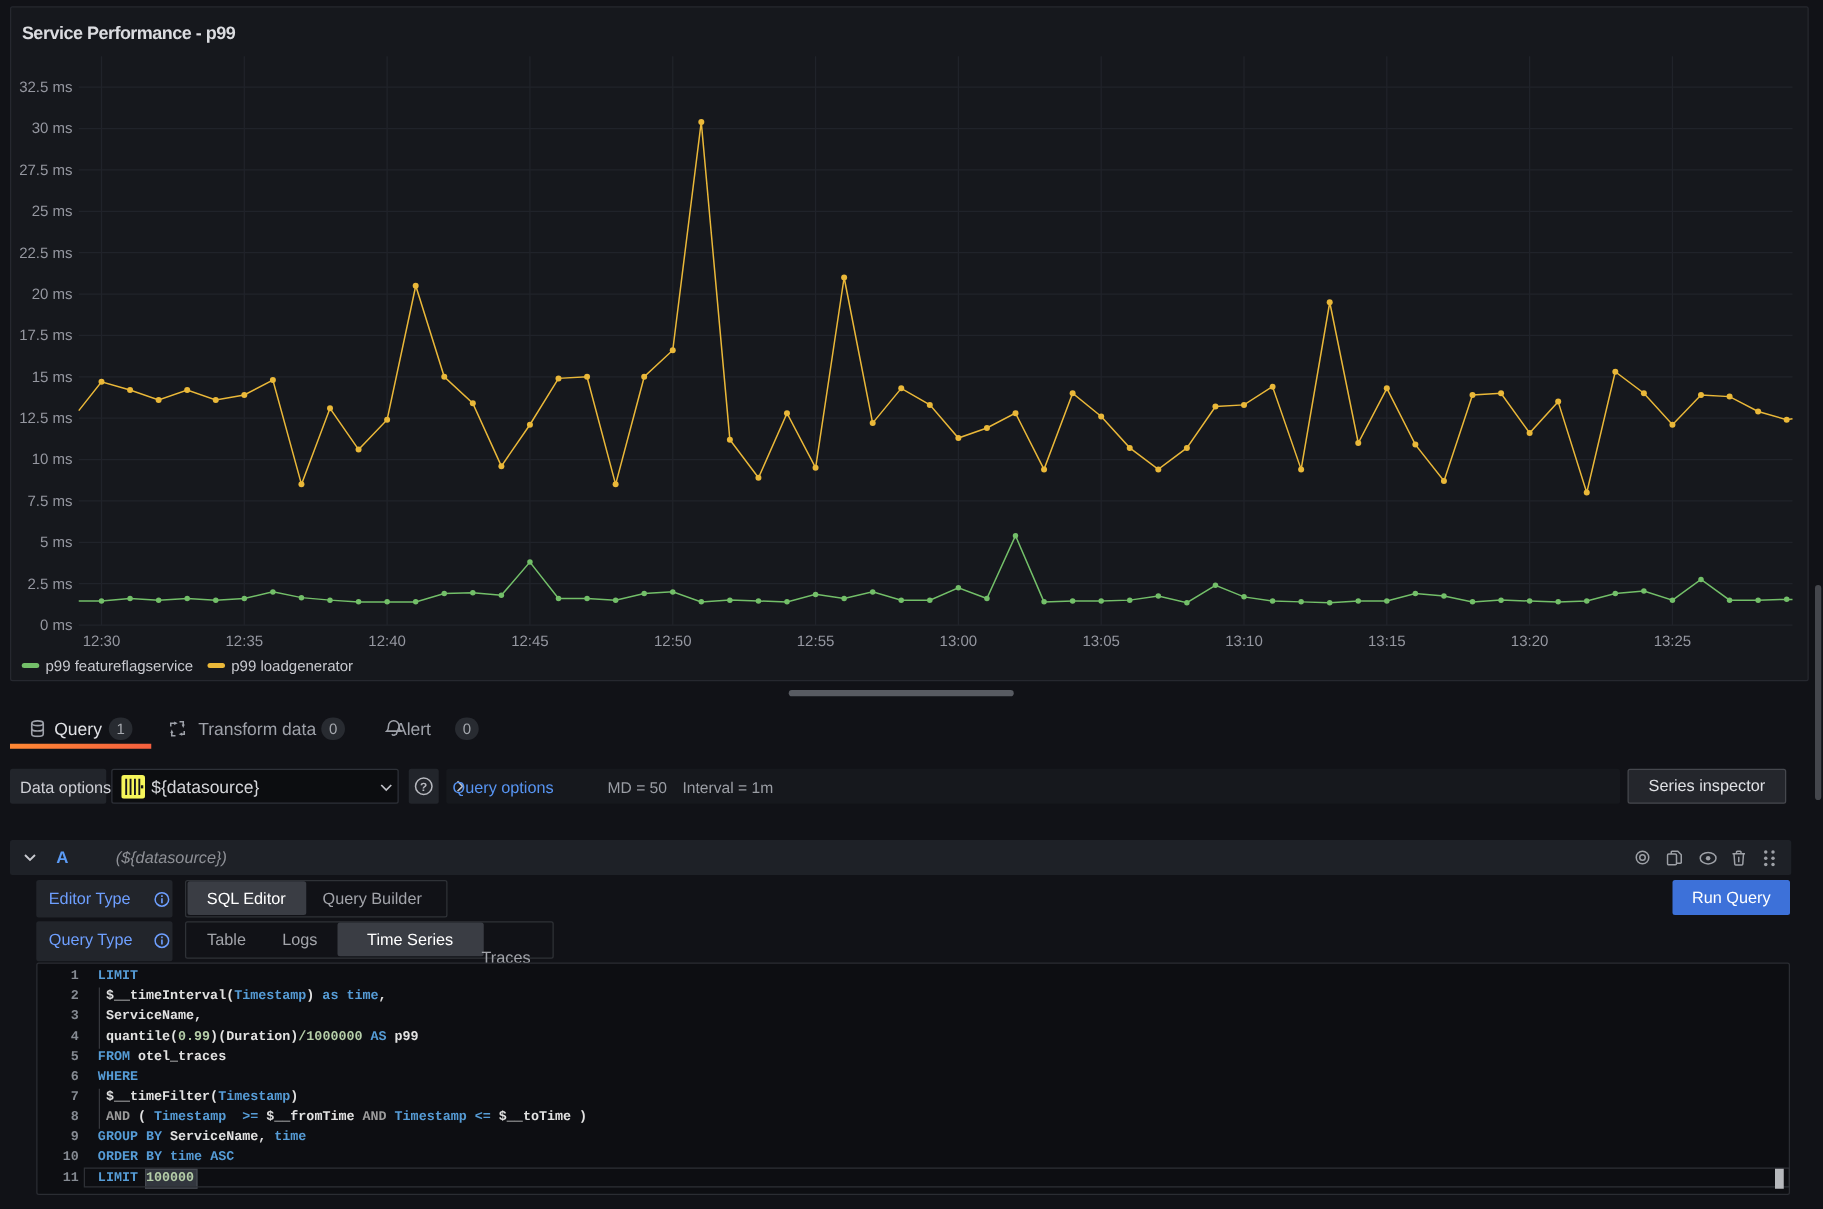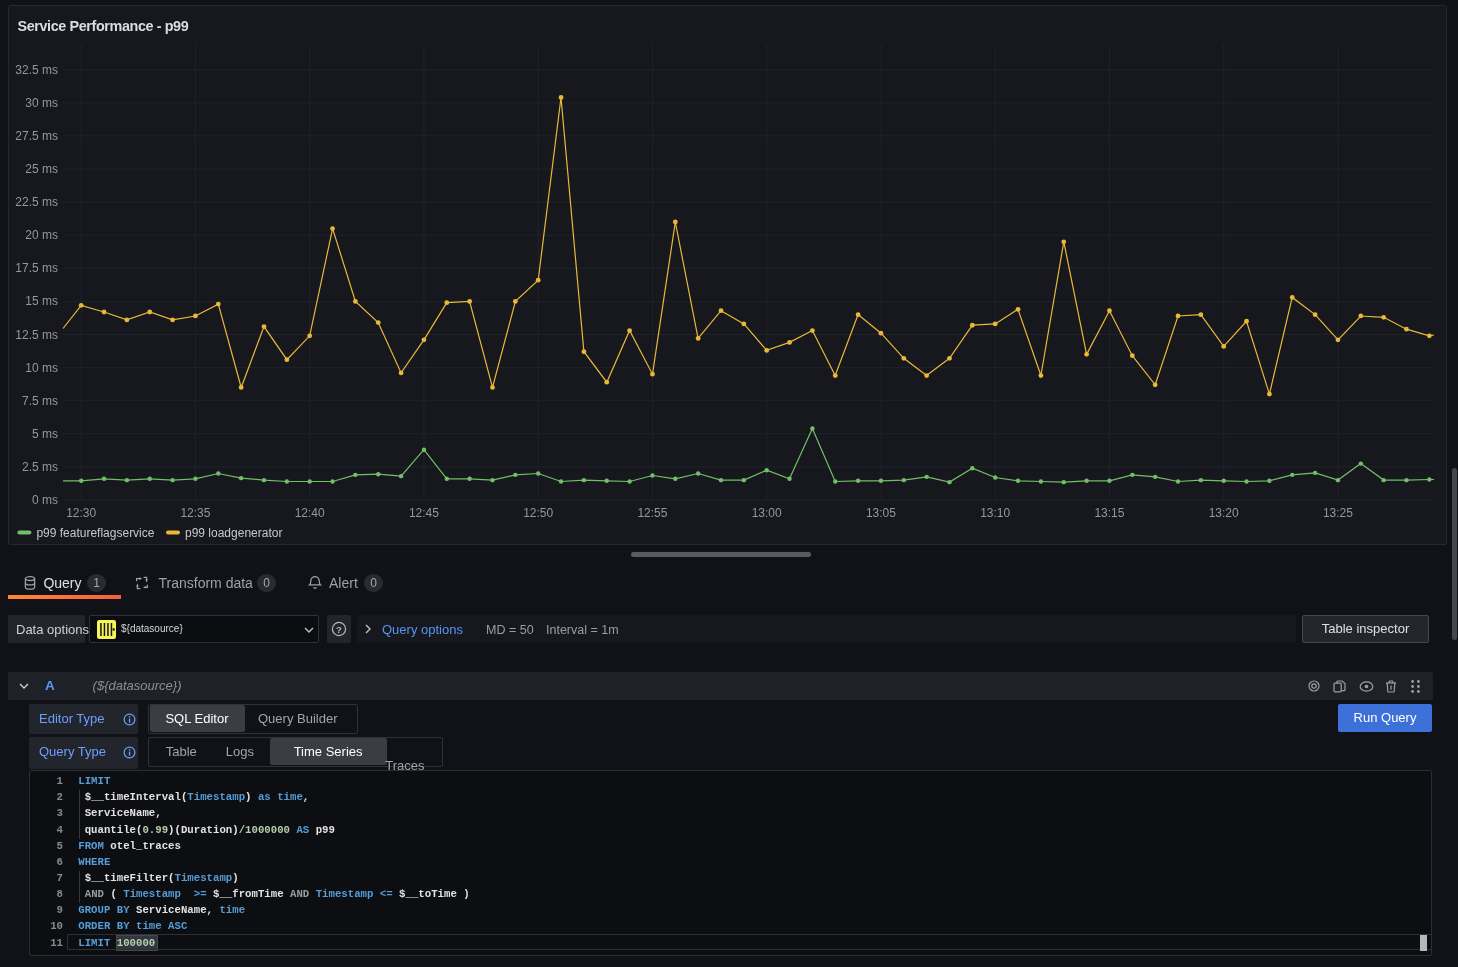--- a/index.html
+++ b/index.html
@@ -249,55 +249,55 @@
   </g>
 </svg>
 <div class="tabtxt" style="left:158.5px">Transform data</div>
 <div class="badge" style="left:257px">0</div>
 <svg class="abs" style="left:308px;top:575px" width="14" height="15" viewBox="0 0 14 15">
   <g fill="none" stroke="#9ea1a9" stroke-width="1.25">
     <path d="M7 1.6 a4.2 4.2 0 0 1 4.2 4.2 c0 3 1.3 4.1 1.3 4.1 H1.5 c0 0 1.3-1.1 1.3-4.1 A4.2 4.2 0 0 1 7 1.6 z"></path>
     <path d="M5.6 12.3 a1.5 1.5 0 0 0 2.8 0"></path>
   </g>
 </svg>
-<div class="tabtxt" style="left:329px">Alert</div>
+<div class="tabtxt" style="left:316px">Alert</div>
 <div class="badge" style="left:364px">0</div>
 <div class="underline"></div>
 
 <div class="lblbox ibtn" style="left:8px;top:615px;width:77px;height:28px;padding-left:8px">Data options</div>
 <div class="ddown">
   <svg class="abs" style="left:7px;top:4px" width="19" height="19" viewBox="0 0 19 19">
     <rect x="0" y="0" width="19" height="19" rx="2.2" fill="#F6F65A"></rect>
     <g fill="#15161b">
       <rect x="3.2" y="3" width="1.5" height="13"></rect>
       <rect x="6.7" y="3" width="1.5" height="13"></rect>
       <rect x="10.2" y="3" width="1.5" height="13"></rect>
       <rect x="13.7" y="3" width="1.5" height="13"></rect>
     </g>
     <rect x="15.7" y="8.2" width="1.9" height="2.5" fill="#15161b"></rect>
   </svg>
-  <div class="abs" style="left:31px;top:0;height:26px;line-height:26px;font-size:10px;color:#d5d6da">${datasource}</div>
+  <div class="abs" style="left:31px;top:0;height:26px;line-height:26px;font-size:14px;color:#d5d6da">${datasource}</div>
   <svg class="abs" style="left:213px;top:10px" width="12" height="8" viewBox="0 0 12 8">
     <path d="M2 2 L6 6 L10 2" fill="none" stroke="#c0c1c7" stroke-width="1.4"></path>
   </svg>
 </div>
 <div class="lblbox" style="left:327px;top:615px;width:24px;height:28px">
   <svg class="abs" style="left:4px;top:6px" width="16" height="16" viewBox="0 0 16 16">
     <circle cx="8" cy="8" r="6.6" fill="none" stroke="#b7b9bf" stroke-width="1.2"></circle>
     <text x="8" y="11.6" text-anchor="middle" font-size="9.5" font-weight="700" fill="#b7b9bf" font-family="Liberation Sans,sans-serif">?</text>
   </svg>
 </div>
 <div class="abs" style="left:356.5px;top:615px;width:939px;height:28px;background:#16181d;border-radius:2px"></div>
 <svg class="abs" style="left:364px;top:623px" width="8" height="12" viewBox="0 0 8 12">
   <path d="M2 2 L6 6 L2 10" fill="none" stroke="#c0c1c7" stroke-width="1.4"></path>
 </svg>
-<div class="qopt" style="left:382px;top:622px">Query options</div>
+<div class="qopt" style="left:362px;top:622px">Query options</div>
 <div class="graytxt" style="left:486px;top:623px">MD = 50</div>
 <div class="graytxt" style="left:546px;top:623px">Interval = 1m</div>
-<div class="qinsp">Table inspector</div>
+<div class="qinsp">Series inspector</div>
 
 <div class="qhead">
   <svg class="abs" style="left:10px;top:10px" width="12" height="8" viewBox="0 0 12 8">
     <path d="M2 2 L6 6 L10 2" fill="none" stroke="#c9cad0" stroke-width="1.5"></path>
   </svg>
   <div class="abs" style="left:37px;top:0;height:28px;line-height:28px;font-size:13.5px;font-weight:700;color:#5B9BF5">A</div>
   <div class="abs" style="left:84.6px;top:0;height:28px;line-height:28px;font-size:13px;font-style:italic;color:#8e9096">(${datasource})</div>
   <g></g>
   <svg class="abs" style="left:1300px;top:8px" width="12" height="12" viewBox="0 0 12 12">
     <circle cx="6" cy="6" r="5" fill="none" stroke="#9da0a6" stroke-width="1.2"></circle>

